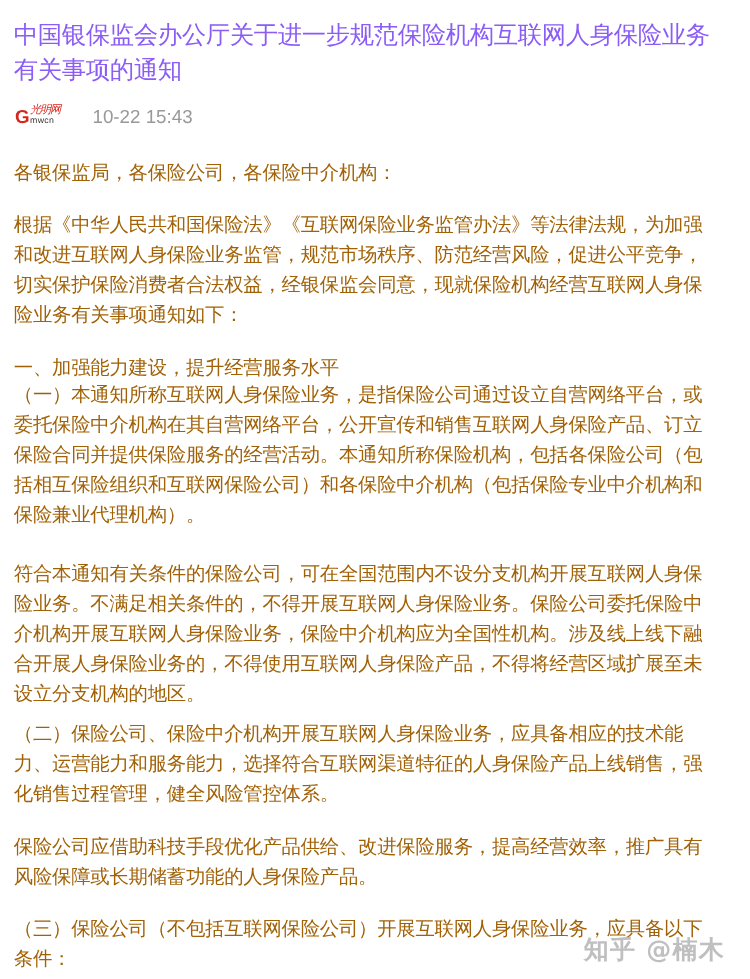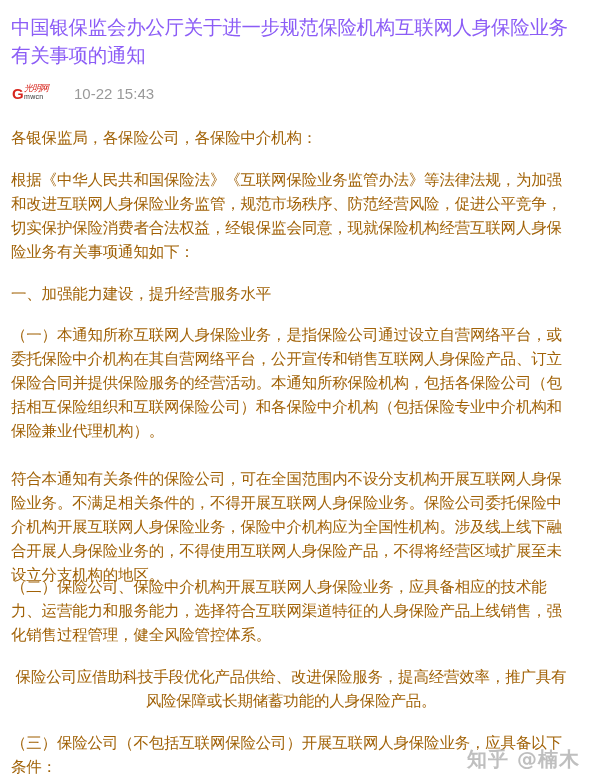--- a/index.html
+++ b/index.html
@@ -111,20 +111,20 @@
       <span class="logo-g">G</span>
       <span class="logo-script">光明网</span>
       <span class="logo-sub">mwcn</span>
     </div>
     <span class="timestamp">10-22 15:43</span>
   </div>
 
   <p class="para" style="top:126px;">各银保监局，各保险公司，各保险中介机构：</p>
   <p class="para" style="top:168px;">根据《中华人民共和国保险法》《互联网保险业务监管办法》等法律法规，为加强和改进互联网人身保险业务监管，规范市场秩序、防范经营风险，促进公平竞争，切实保护保险消费者合法权益，经银保监会同意，现就保险机构经营互联网人身保险业务有关事项通知如下：</p>
   <p class="para" style="top:282px;">一、加强能力建设，提升经营服务水平</p>
-  <p class="para" style="top:323px;">（一）本通知所称互联网人身保险业务，是指保险公司通过设立自营网络平台，或委托保险中介机构在其自营网络平台，公开宣传和销售互联网人身保险产品、订立保险合同并提供保险服务的经营活动。本通知所称保险机构，包括各保险公司（包括相互保险组织和互联网保险公司）和各保险中介机构（包括保险专业中介机构和保险兼业代理机构）。</p>
-  <p class="para" style="top:467px;">符合本通知有关条件的保险公司，可在全国范围内不设分支机构开展互联网人身保险业务。不满足相关条件的，不得开展互联网人身保险业务。保险公司委托保险中介机构开展互联网人身保险业务，保险中介机构应为全国性机构。涉及线上线下融合开展人身保险业务的，不得使用互联网人身保险产品，不得将经营区域扩展至未设立分支机构的地区。</p>
+  <p class="para" style="top:304px;">（一）本通知所称互联网人身保险业务，是指保险公司通过设立自营网络平台，或委托保险中介机构在其自营网络平台，公开宣传和销售互联网人身保险产品、订立保险合同并提供保险服务的经营活动。本通知所称保险机构，包括各保险公司（包括相互保险组织和互联网保险公司）和各保险中介机构（包括保险专业中介机构和保险兼业代理机构）。</p>
+  <p class="para" style="top:447px;">符合本通知有关条件的保险公司，可在全国范围内不设分支机构开展互联网人身保险业务。不满足相关条件的，不得开展互联网人身保险业务。保险公司委托保险中介机构开展互联网人身保险业务，保险中介机构应为全国性机构。涉及线上线下融合开展人身保险业务的，不得使用互联网人身保险产品，不得将经营区域扩展至未设立分支机构的地区。</p>
   <p class="para" style="top:575px;">（二）保险公司、保险中介机构开展互联网人身保险业务，应具备相应的技术能力、运营能力和服务能力，选择符合互联网渠道特征的人身保险产品上线销售，强化销售过程管理，健全风险管控体系。</p>
-  <p class="para" style="top:665px;text-align:center;">保险公司应借助科技手段优化产品供给、改进保险服务，提高经营效率，推广具有风险保障或长期储蓄功能的人身保险产品。</p>
+  <p class="para" style="top:665px;">保险公司应借助科技手段优化产品供给、改进保险服务，提高经营效率，推广具有风险保障或长期储蓄功能的人身保险产品。</p>
   <p class="para" style="top:731px;">（三）保险公司（不包括互联网保险公司）开展互联网人身保险业务，应具备以下条件：</p>
 </div>
 
 <div class="watermark">知乎 @楠木</div>
 
 </body></html>

